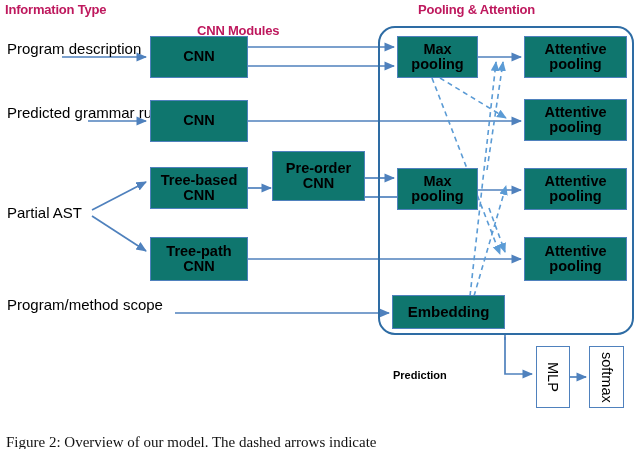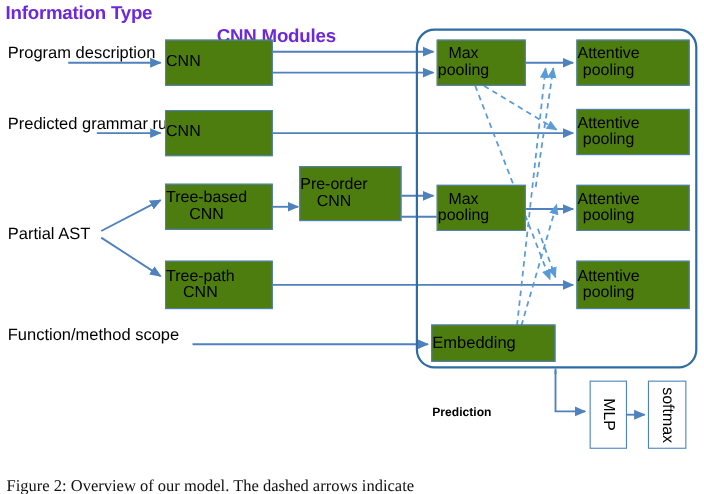--- a/index.html
+++ b/index.html
@@ -1,26 +1,26 @@
 <!DOCTYPE html>
 <html><head>
 <meta charset="utf-8">
 <style>
   html,body{margin:0;padding:0;background:#ffffff;}
   body{width:640px;height:449px;overflow:hidden;
        font-family:"Liberation Sans", sans-serif;color:#000;}
   #stage{position:relative;width:640px;height:449px;}
   svg#wires{position:absolute;left:0;top:0;width:640px;height:449px;}
 
-  .hdr{position:absolute;font-weight:bold;font-size:17px;letter-spacing:-0.2px;
-       white-space:nowrap;color:#6d28d9;text-align:right;}
+  .hdr{position:absolute;font-weight:bold;font-size:13px;letter-spacing:-0.2px;
+       white-space:nowrap;color:#be185d;text-align:right;}
 
   .box{position:absolute;box-sizing:border-box;border:1.4px solid #4f81bd;
-       background:#4d7c0f;display:flex;align-items:center;justify-content:flex-start;
-       text-align:center;font-size:14.5px;line-height:1.06;color:#000;}
+       background:#0f766e;display:flex;align-items:center;justify-content:center;
+       text-align:center;font-size:14.5px;line-height:1.06;color:#000;font-weight:bold;}
   .box span{display:block;}
 
   .vbox{position:absolute;box-sizing:border-box;border:1.4px solid #4f81bd;
         background:#ffffff;display:flex;align-items:center;justify-content:center;
         font-size:14.5px;color:#000;}
   .vbox span{writing-mode:vertical-rl;text-orientation:mixed;display:block;}
 
   .lbl{position:absolute;font-size:15px;line-height:1.12;color:#000;
        white-space:nowrap;}
 
@@ -100,39 +100,40 @@
       <path d="M489,208 L505,252"></path>
 
       <path d="M470,296 L496,62"></path>
 
       <path d="M474,296 L506,186"></path>
     </g>
   </svg>
 
   <div class="hdr" style="left:5px;top:2px;">Information Type</div>
   <div class="hdr" style="left:197px;top:2px;margin-top:21px;">CNN Modules</div>
+  <div class="hdr" style="left:418px;top:2px;">Pooling &amp; Attention</div>
 
   <div class="group" style="left:378px;top:26px;width:256px;height:309px;"></div>
 
   <div class="lbl" style="left:7px;top:41px;">
     <span>Program</span>
     <span>description</span>
   </div>
 
   <div class="lbl" style="left:7px;top:105px;">
     <span>Predicted</span>
     <span>grammar rules</span>
   </div>
 
   <div class="lbl" style="left:7px;top:205px;">
     <span>Partial AST</span>
   </div>
 
   <div class="lbl" style="left:7px;top:297px;">
-    <span>Function/method</span>
+    <span>Program/method</span>
     <span>scope</span>
   </div>
 
   <div class="box" style="left:150px;top:36px;width:98px;height:42px;">
     <div>
         <span>CNN</span>
       </div>
   </div>
 
   <div class="box" style="left:150px;top:100px;width:98px;height:42px;">

